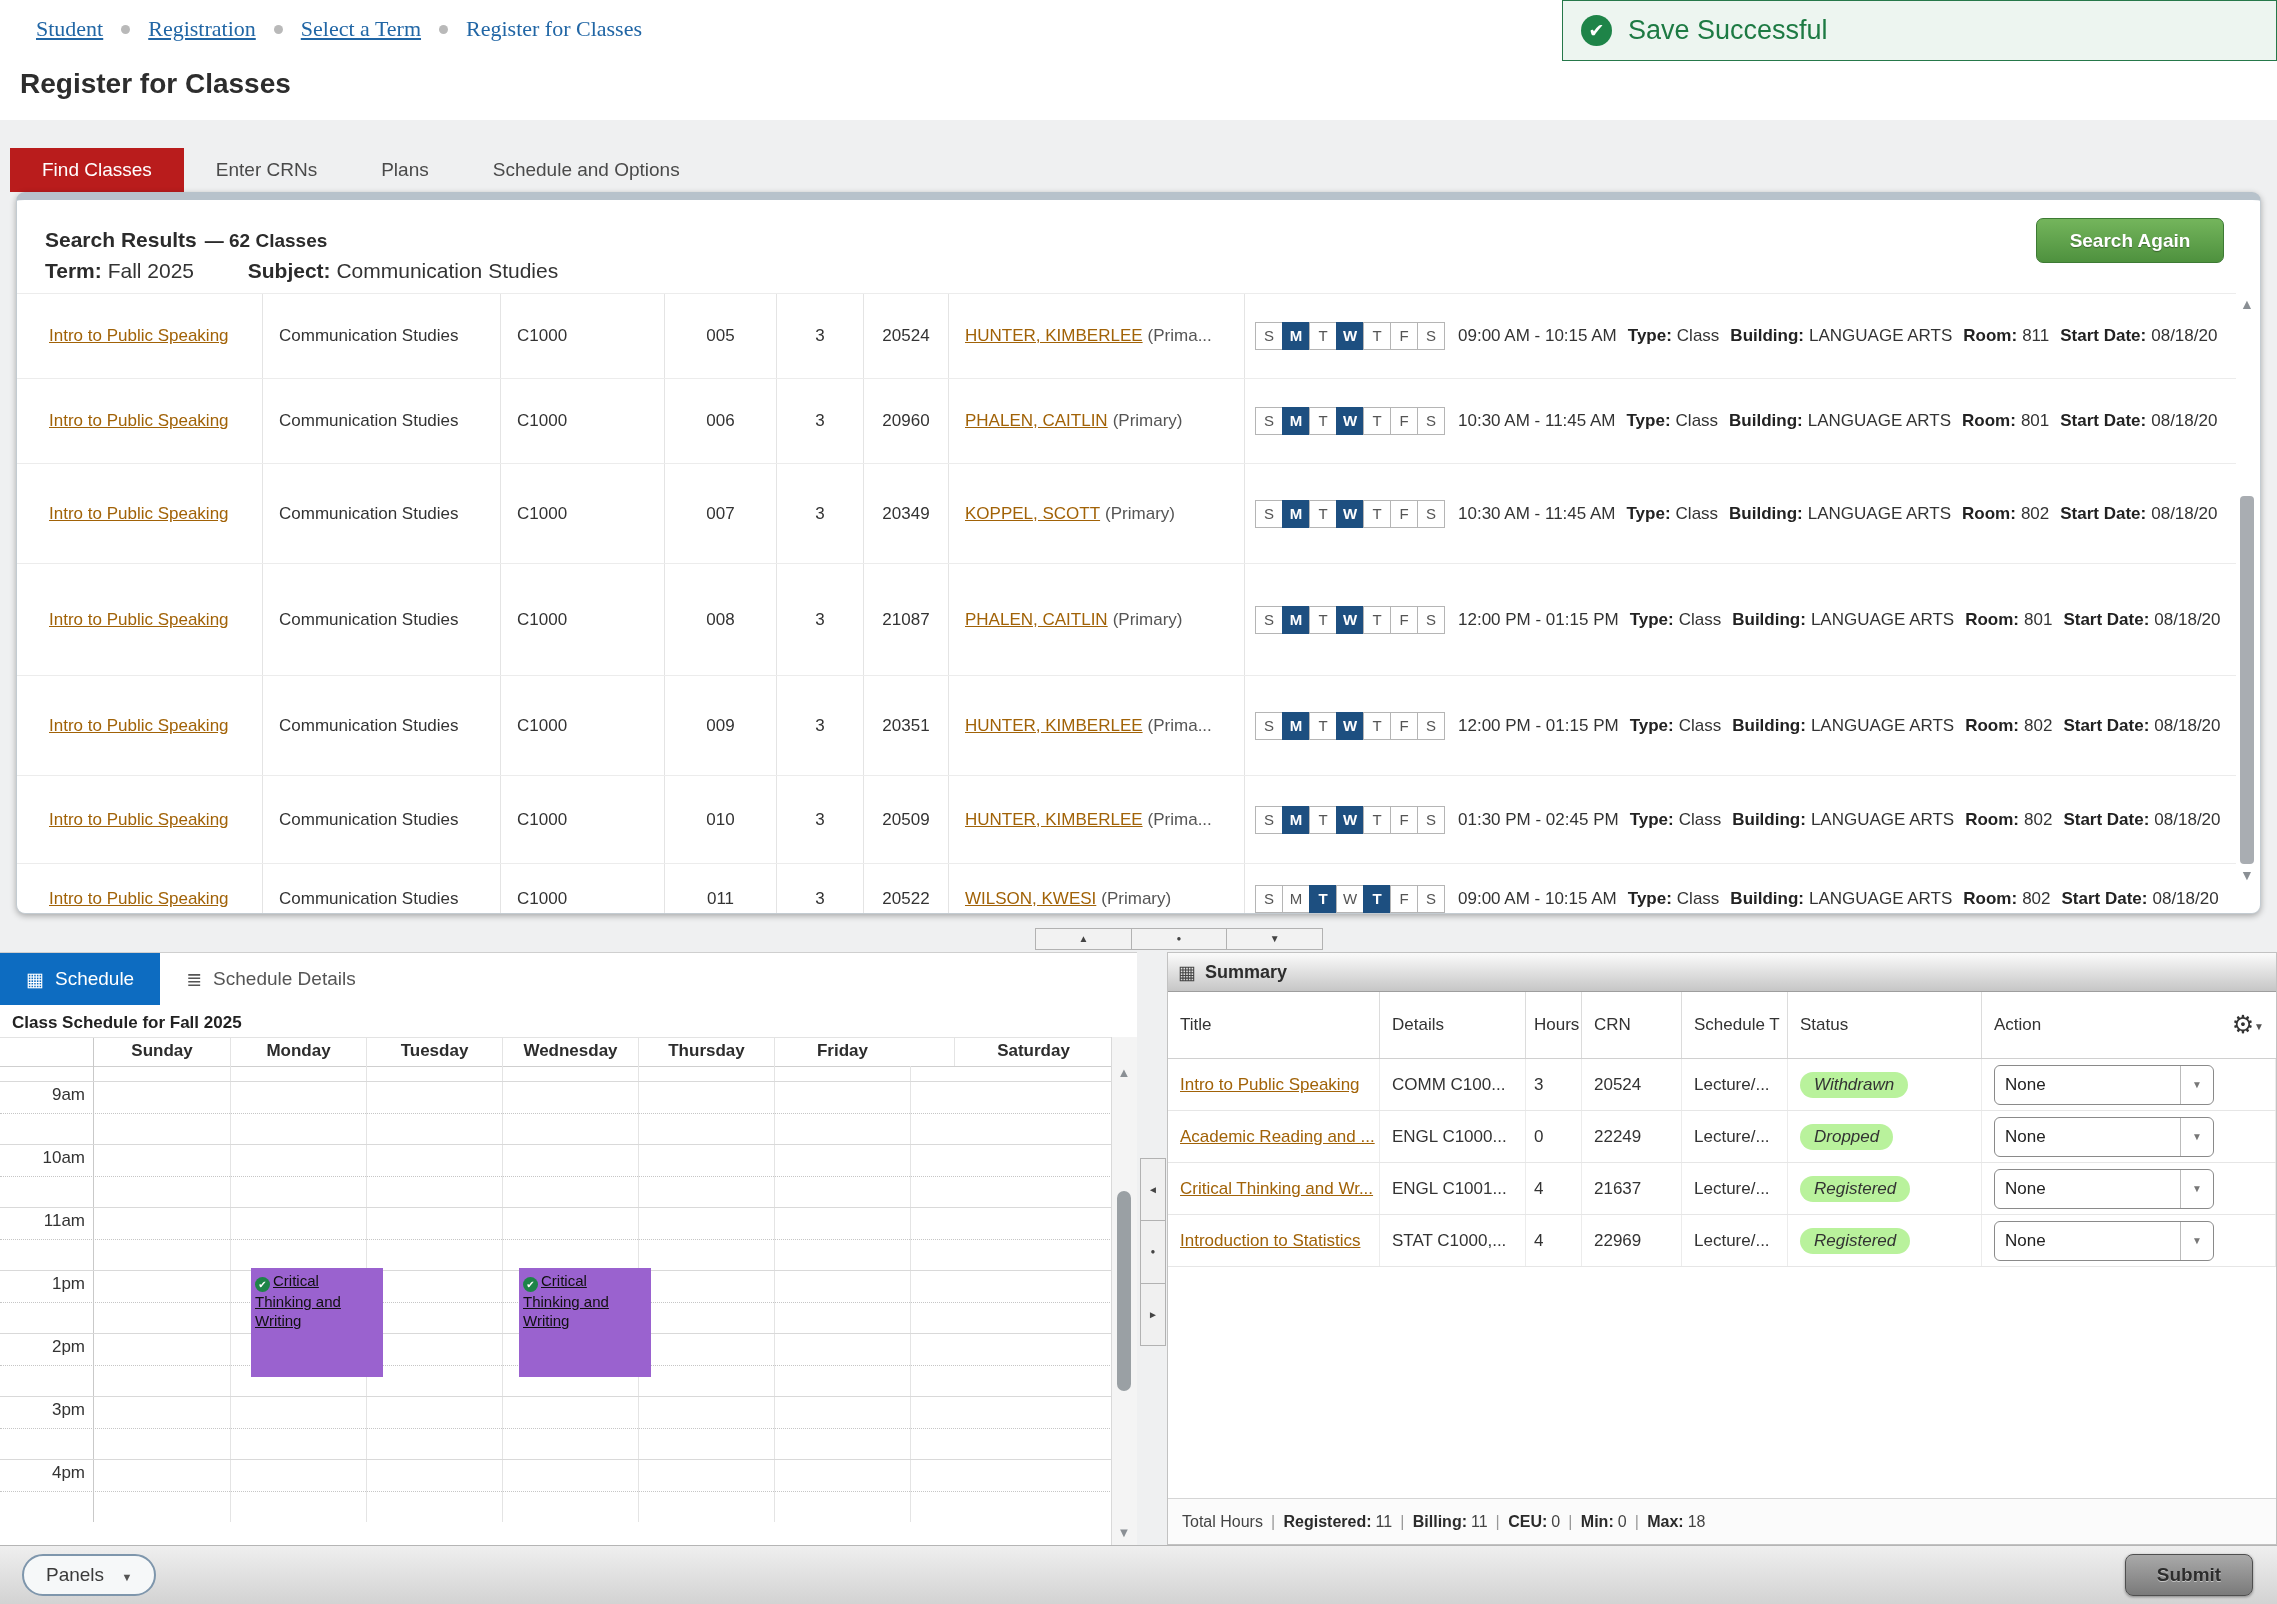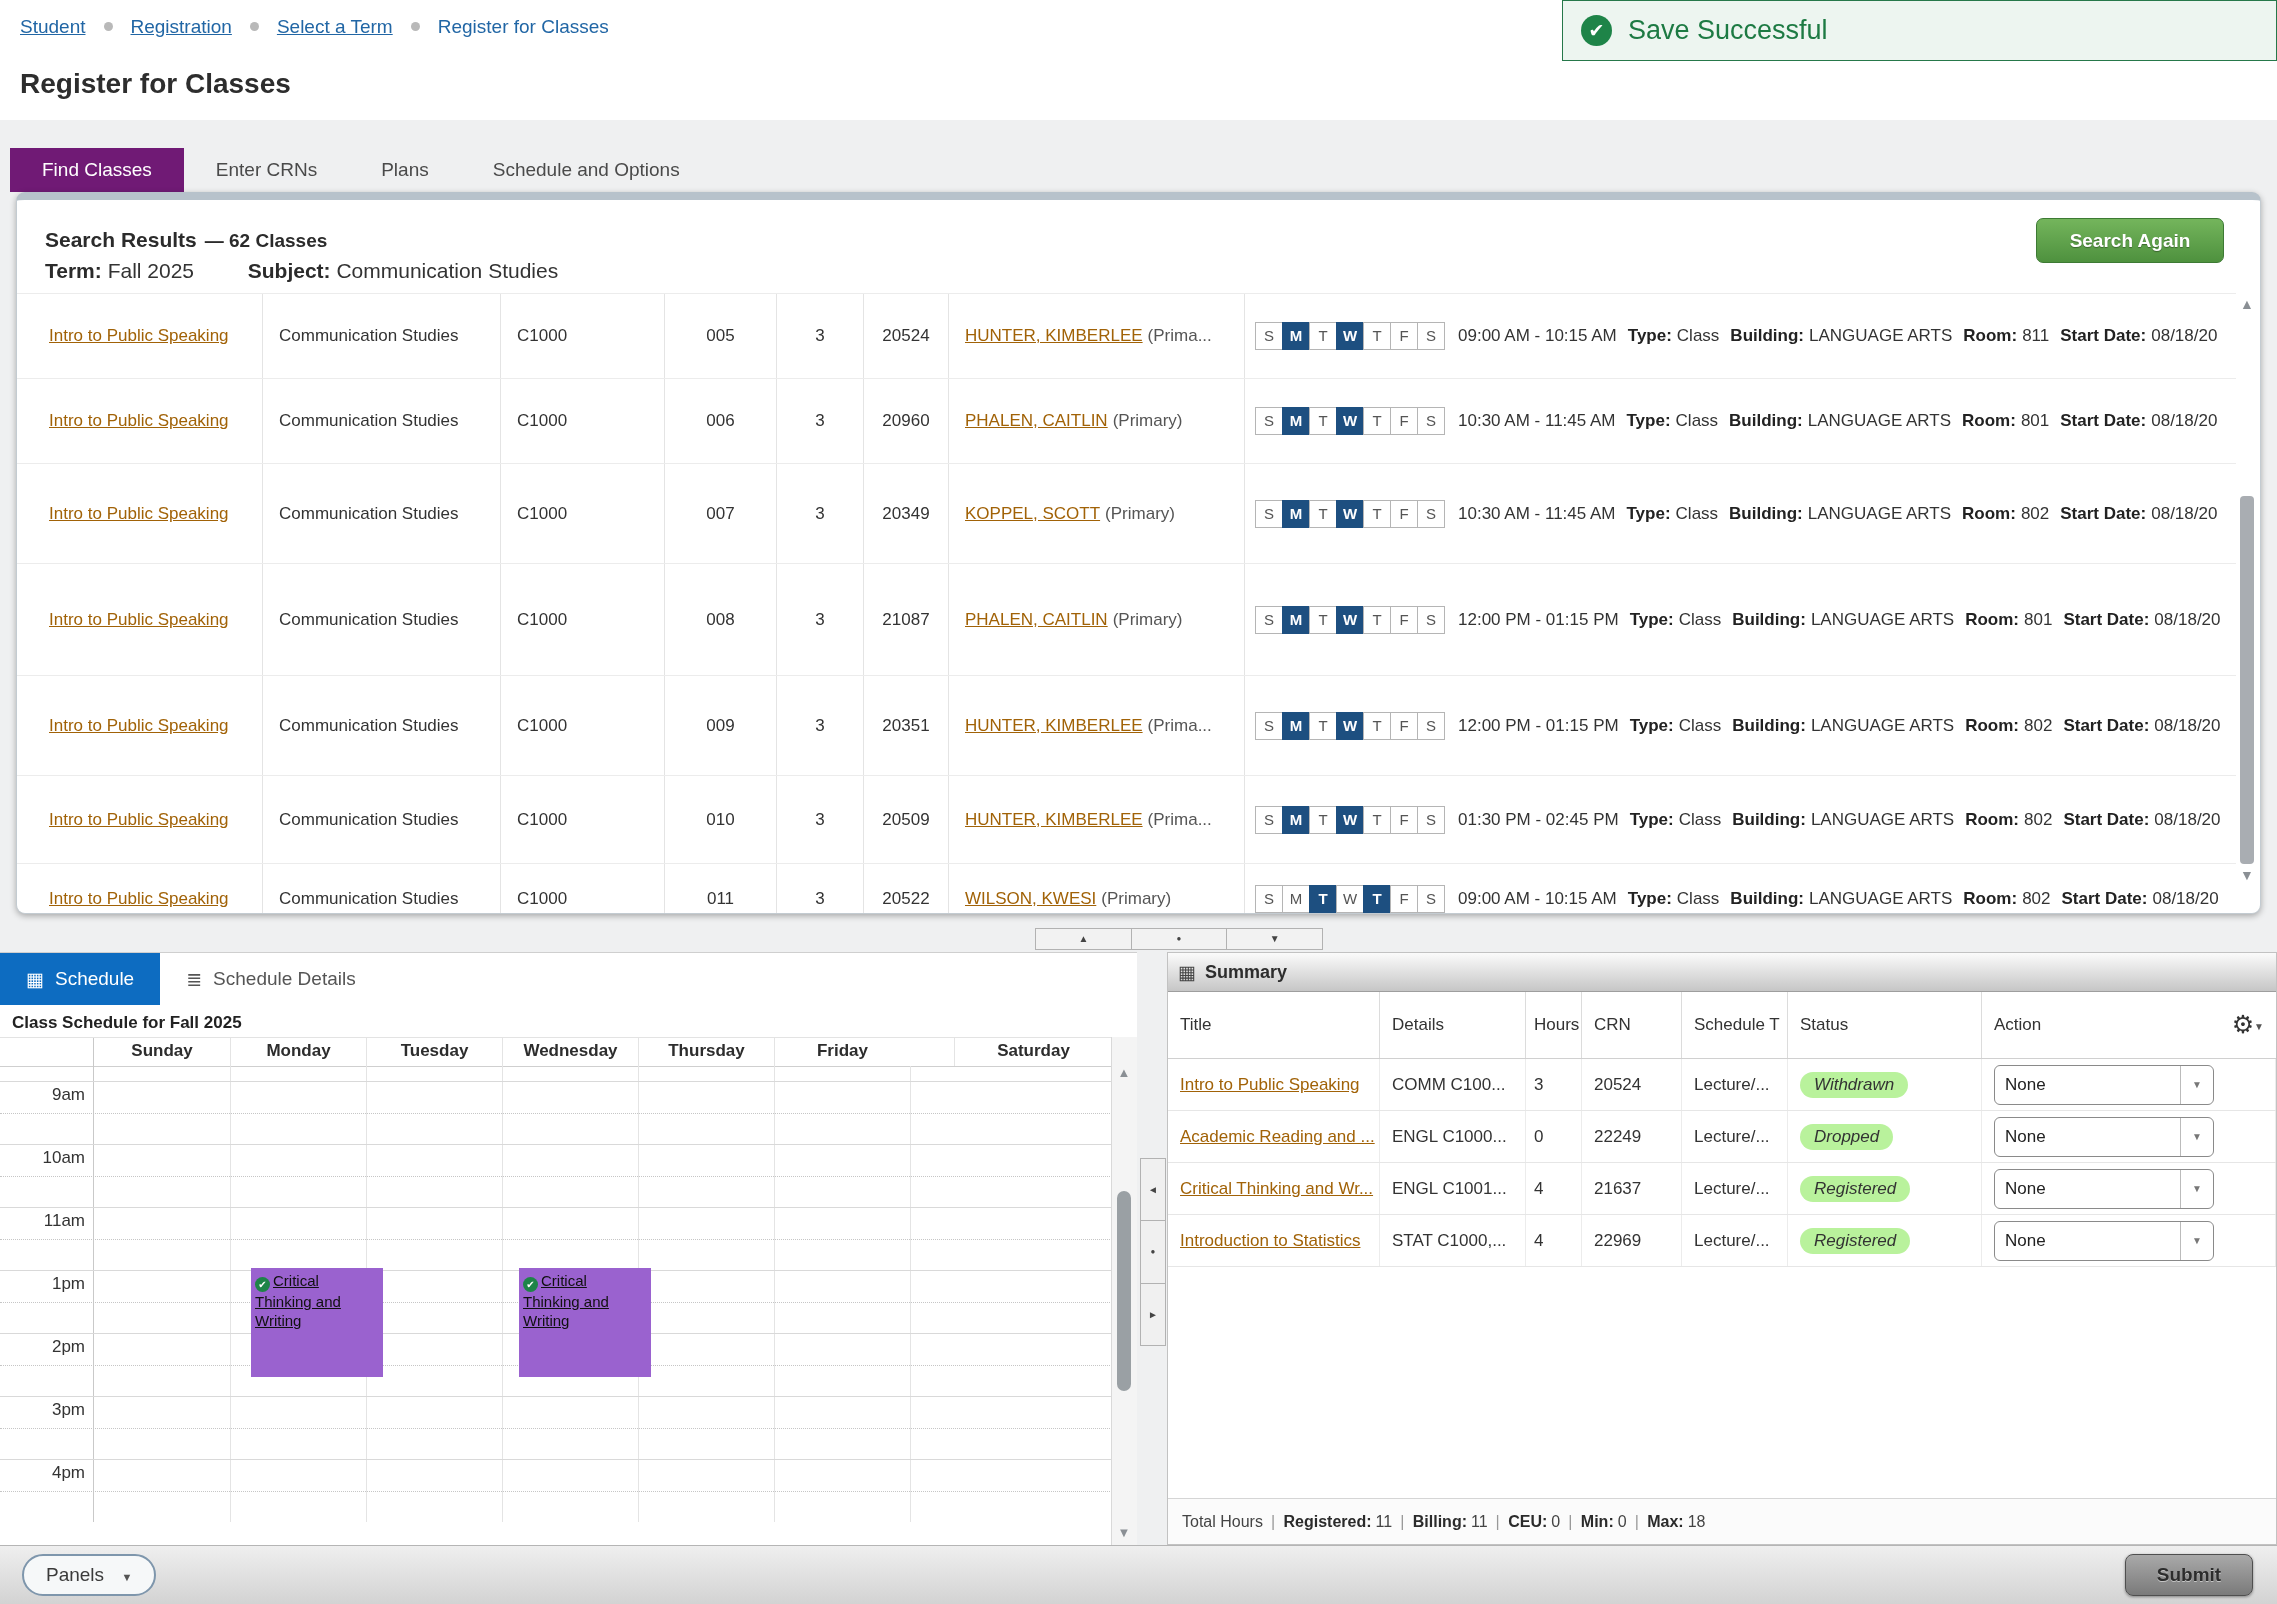--- a/index.html
+++ b/index.html
@@ -2,36 +2,36 @@
 <html><head>
 <meta charset="utf-8">
 <style>
   html,body{margin:0;padding:0;background:#fff;}
   #app{position:relative;width:2277px;height:1604px;background:#eff0f1;overflow:hidden;
        font-family:"Liberation Sans",sans-serif;color:#333;}
   a{text-decoration:underline;color:#222;cursor:pointer;}
 
   
   .top{position:absolute;top:0;left:0;right:0;height:120px;background:#fff;}
-  .breadcrumb{position:absolute;left:20px;top:16px;font-size:19px;white-space:nowrap;}
+  .breadcrumb{position:absolute;left:36px;top:16px;font-size:22px;white-space:nowrap;font-family:Liberation Serif, serif;}
   .crumb{color:#2166a5;text-decoration:underline;}
   .crumb.current{text-decoration:none;}
   .bc-sep{display:inline-block;width:9px;height:9px;border-radius:50%;background:#b9b9b9;margin:0 18px 2px;vertical-align:middle;}
   .page-title{position:absolute;left:20px;top:68px;font-size:28px;font-weight:700;color:#2d2d2d;}
 
   .notif{position:absolute;top:0;right:0;width:715px;height:61px;background:#edf5f0;border:1px solid #26784a;
          box-sizing:border-box;display:flex;align-items:center;padding-left:18px;}
   .notif-check{width:31px;height:31px;border-radius:50%;background:#1e8448;color:#fff;font-size:19px;line-height:31px;
          text-align:center;flex:0 0 31px;}
   .notif-text{margin-left:16px;font-size:27px;color:#1d7a43;}
 
   
   .tabbar{position:absolute;left:10px;top:148px;height:44px;display:flex;font-size:19px;}
   .tab{padding:0 32px;line-height:44px;color:#4a4a4a;}
-  .tab.active{background:#701a75;color:#fff;}
+  .tab.active{background:#b91c1c;color:#fff;}
 
   
   .results{position:absolute;left:16px;top:192px;width:2245px;height:722px;background:#fff;box-sizing:border-box;
            border:1px solid #c3cbd1;border-top:8px solid #b7c2cb;border-radius:9px;box-shadow:0 2px 6px rgba(0,0,0,.3);overflow:hidden;}
   .res-head{position:absolute;left:28px;top:28px;}
   .res-h1{font-size:21px;font-weight:700;color:#2b2b2b;}
   .res-h1 .count{font-size:19px;margin-left:8px;}
   .res-h2{margin-top:7px;font-size:21px;color:#333;}
   .res-h2 b{color:#2b2b2b;}
   .res-h2 .gap{display:inline-block;width:42px;}

